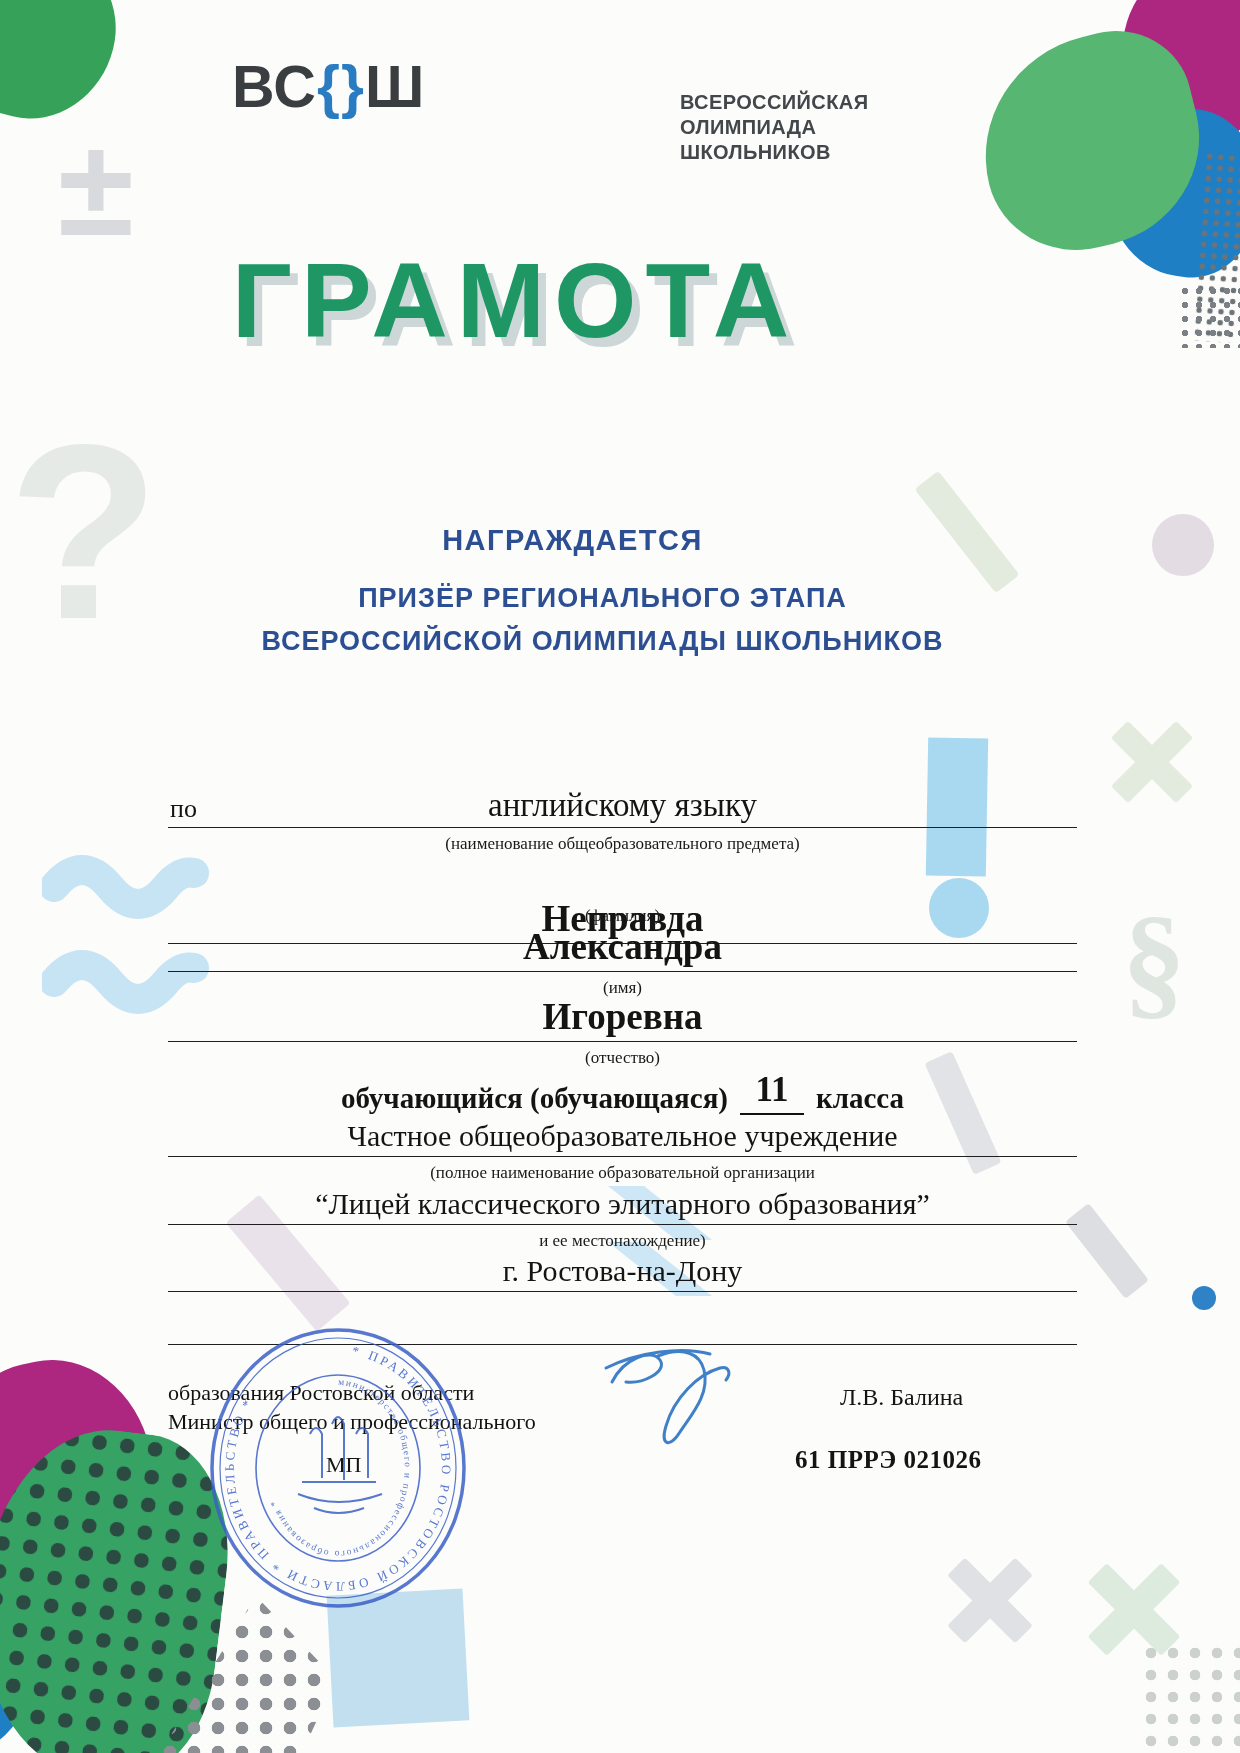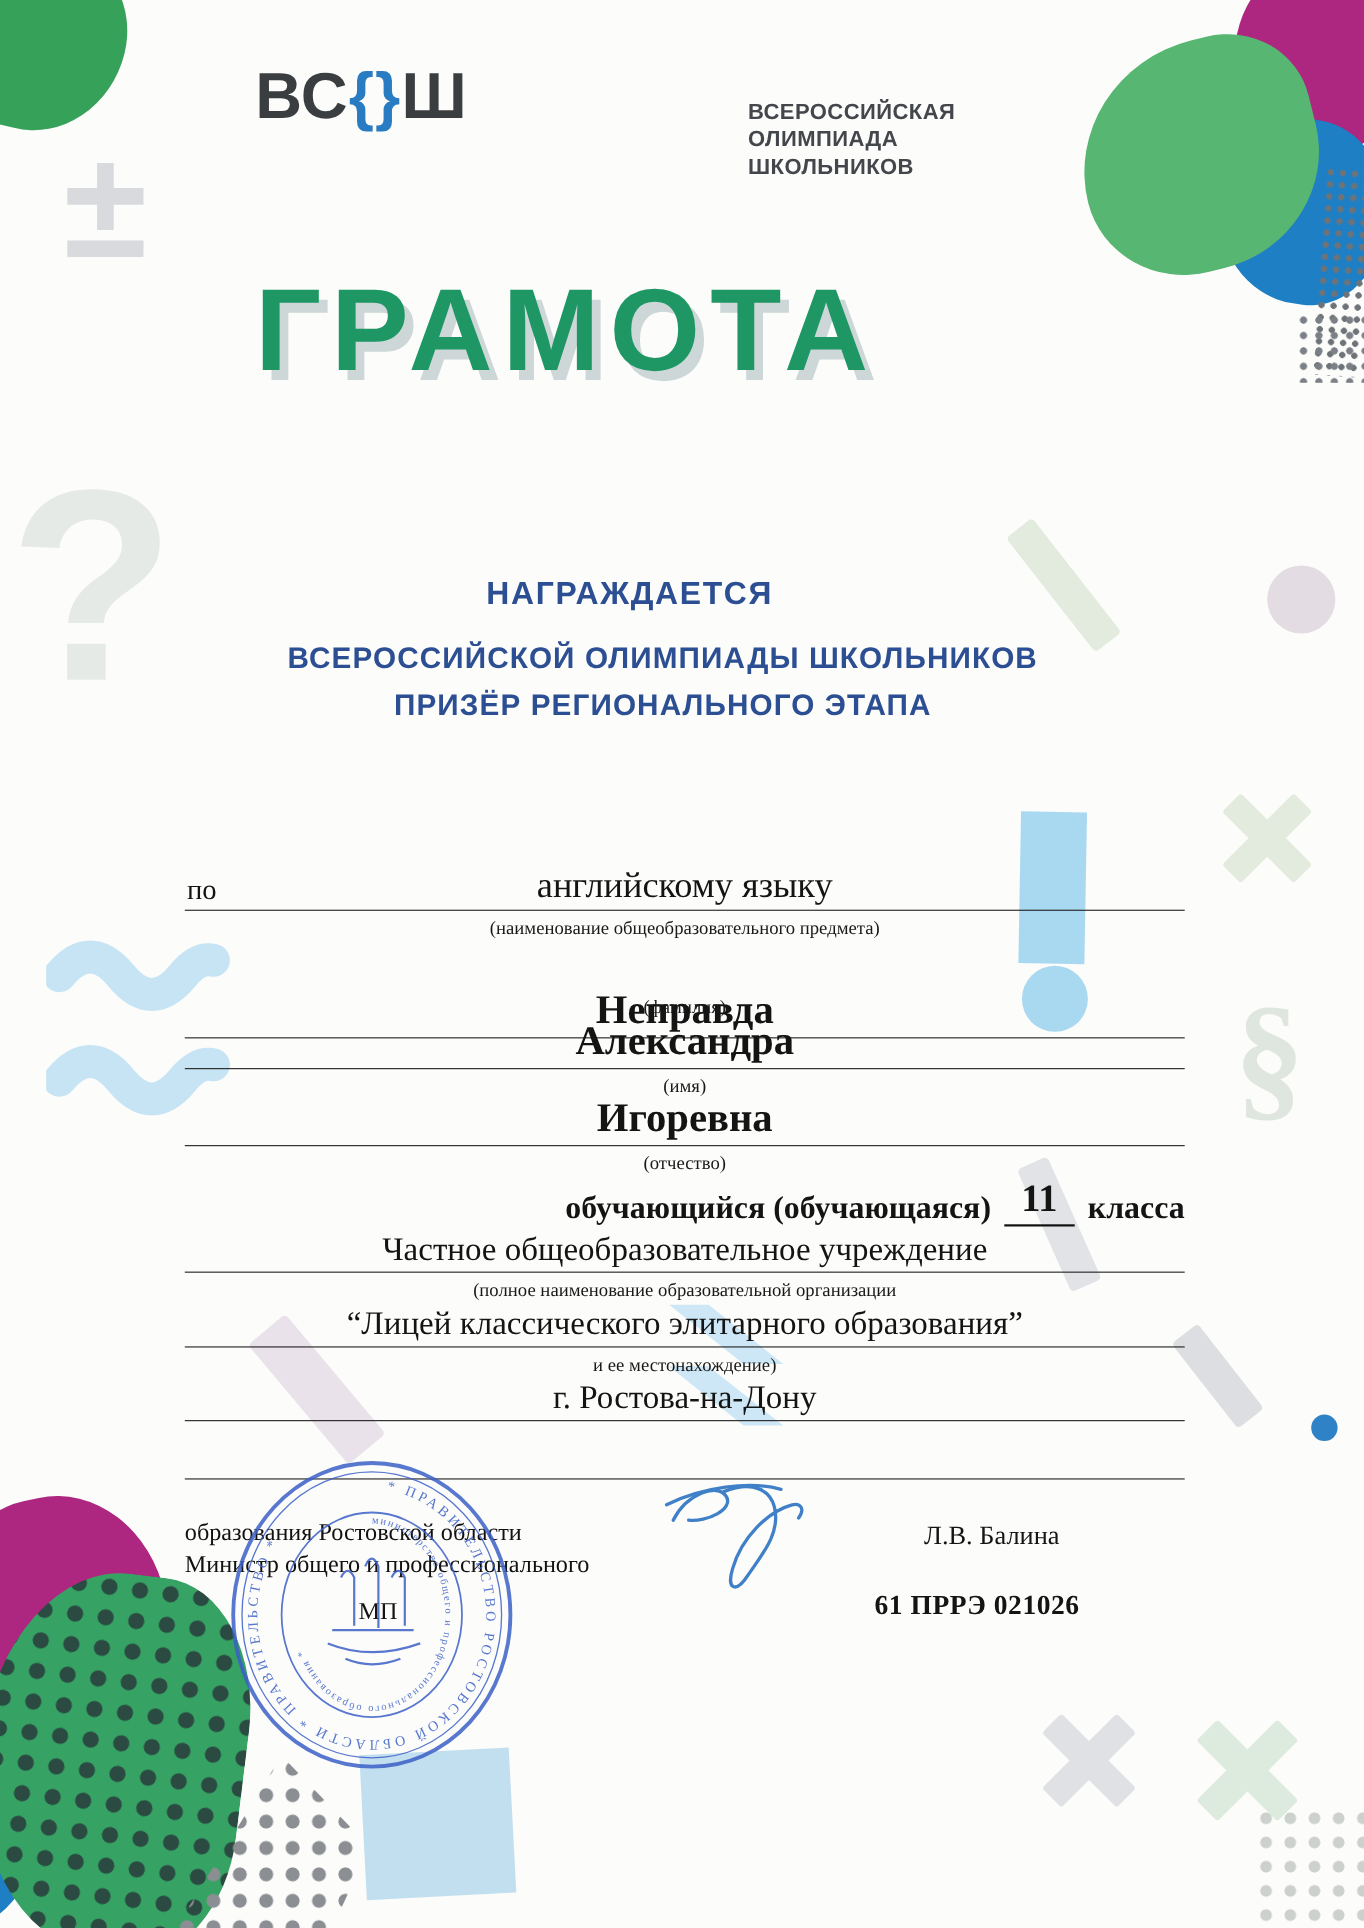--- a/index.html
+++ b/index.html
@@ -73,21 +73,21 @@
      font-family:"Liberation Serif","DejaVu Serif",serif;}
   .row-subject{top:780px;height:48px;font-size:33px;}
   .row-subject .prefix{position:absolute;left:2px;bottom:3px;font-size:26px;}
   .cap-subject{top:834px;}
   .row-surname{top:852px;height:48px;font-size:37px;font-weight:bold;margin-top:44px;}
   .cap-surname{top:906px;}
   .row-name{top:924px;height:48px;font-size:37px;font-weight:bold;}
   .cap-name{top:978px;}
   .row-patronymic{top:994px;height:48px;font-size:37px;font-weight:bold;}
   .cap-patronymic{top:1048px;}
-  .grade-row{position:absolute;left:168px;top:1072px;width:909px;z-index:1;display:flex;justify-content:flex-end;
+  .grade-row{position:absolute;left:168px;top:1072px;width:909px;z-index:1;display:flex;justify-content:center;
      align-items:flex-end;gap:12px;font-size:29px;font-weight:bold;font-family:"Liberation Serif",serif;}
   .grade-num{display:inline-block;min-width:52px;text-align:center;border-bottom:2.2px solid #111;
      font-size:35px;line-height:1;padding:0 6px 6px;}
   .row-org1{top:1110px;height:47px;font-size:30px;}
   .cap-org1{top:1163px;}
   .row-org2{top:1178px;height:47px;font-size:30px;}
   .cap-org2{top:1231px;}
   .row-city{top:1245px;height:47px;font-size:30px;}
   .row-empty{top:1300px;height:45px;}
   
@@ -163,22 +163,22 @@
   <div class="logo-subtitle">
     <div>ВСЕРОССИЙСКАЯ</div>
     <div>ОЛИМПИАДА</div>
     <div>ШКОЛЬНИКОВ</div>
   </div>
 
   <div class="cert-title">ГРАМОТА</div>
 
   <div class="award-label">НАГРАЖДАЕТСЯ</div>
   <div class="award-lines">
+    <div>ПРИЗЁР РЕГИОНАЛЬНОГО ЭТАПА</div>
     <div>ВСЕРОССИЙСКОЙ ОЛИМПИАДЫ ШКОЛЬНИКОВ</div>
-    <div>ПРИЗЁР РЕГИОНАЛЬНОГО ЭТАПА</div>
   </div>
 
   <div class="frow row-subject">
     <span class="prefix">по</span>
     <span>английскому языку</span>
   </div>
   <div class="fcap cap-subject">(наименование общеобразовательного предмета)</div>
 
   <div class="frow row-surname">
     <span>Неправда</span>

